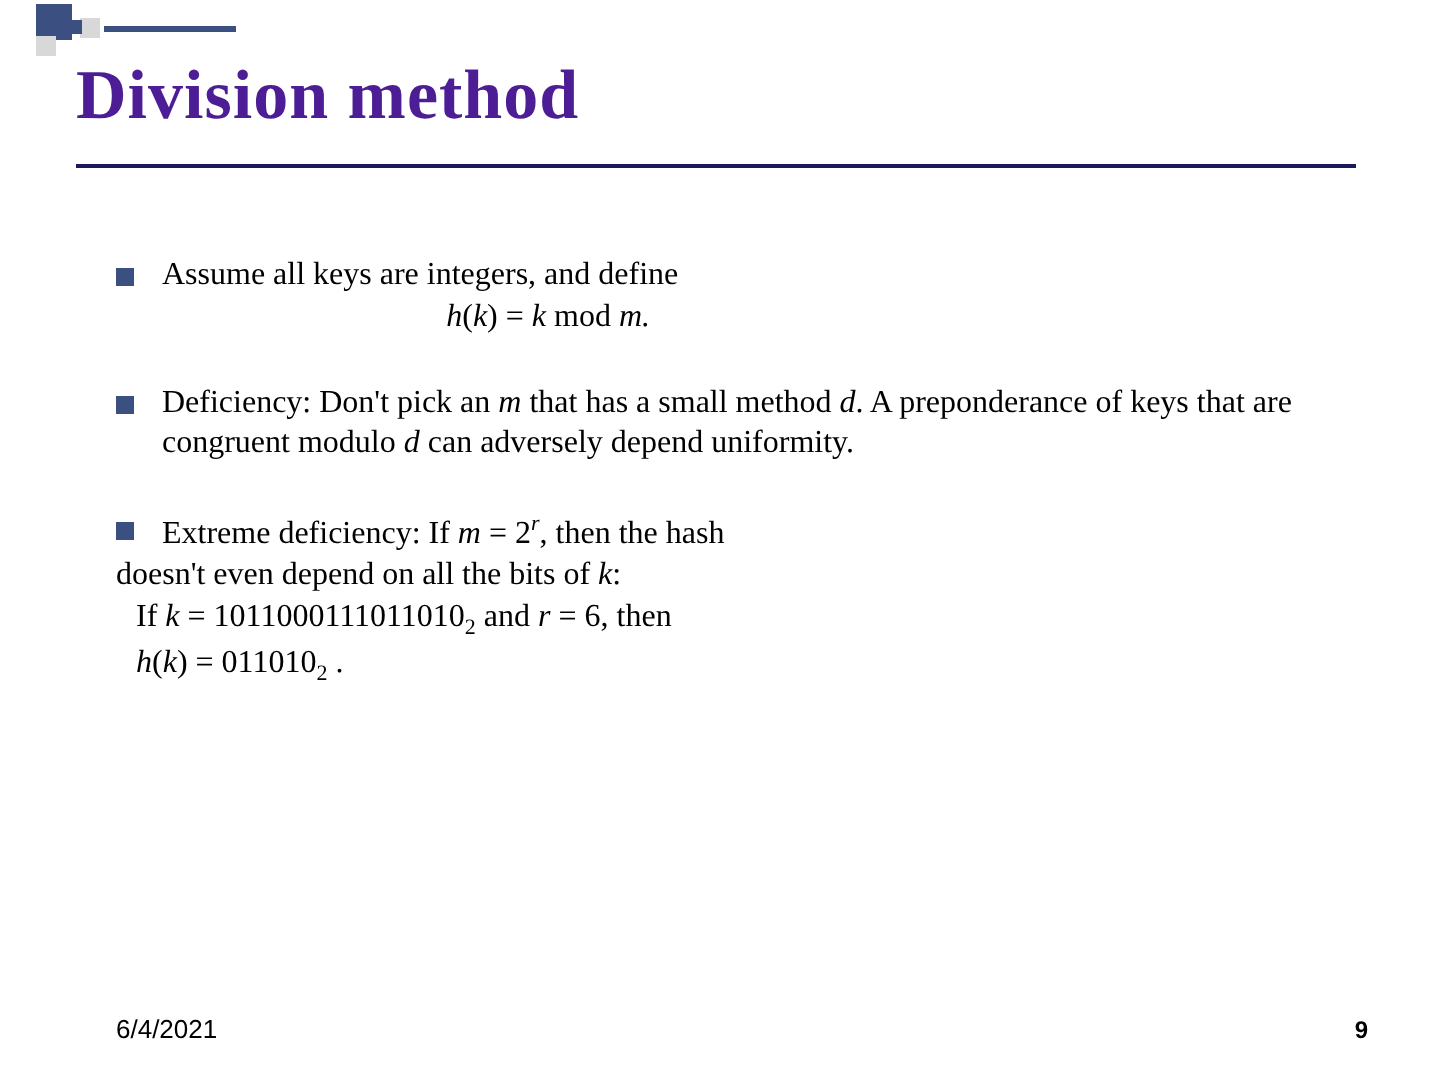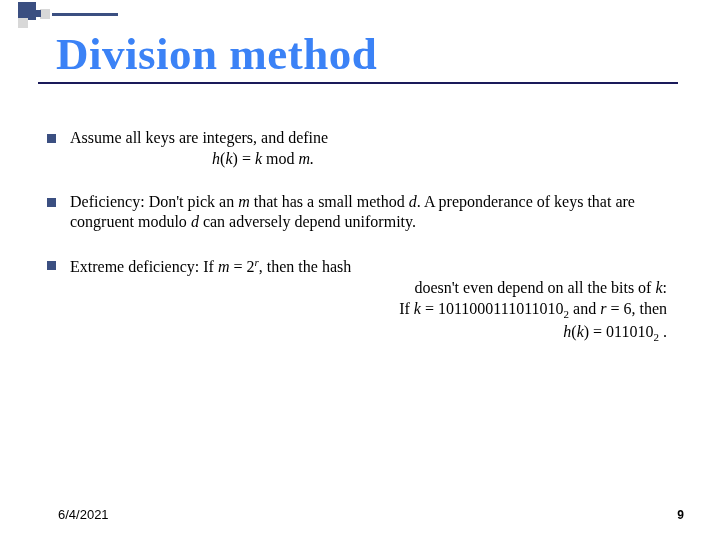--- a/index.html
+++ b/index.html
@@ -5,35 +5,35 @@
   * { box-sizing: border-box; margin: 0; padding: 0; }
   html, body { width: 720px; height: 540px; background: #fff; font-family: Georgia, 'Times New Roman', serif; overflow: hidden; }
   .slide { width: 720px; height: 540px; position: relative; }
   .deco-top { position: absolute; top: 0; left: 0; height: 22px; display: flex; flex-direction: column; width: 100%; }
   .deco-row1 { display: flex; align-items: center; }
   .sq-lg { width: 18px; height: 18px; background: #3b4f81; margin-left: 18px; margin-top: 2px; }
   .sq-md { width: 10px; height: 10px; background: #d8d8d8; margin-left: 4px; margin-top: 8px; }
   .accent-line { height: 3px; background: #3b4f81; width: 66px; margin-left: 2px; margin-top: 9px; }
   .sq-sm1 { width: 10px; height: 10px; background: #d8d8d8; margin-left: 18px; margin-top: -2px; }
   .sq-sm2 { width: 7px; height: 7px; background: #3b4f81; margin-left: 6px; margin-top: -10px; }
-  .title { position: absolute; top: 28px; left: 56px; font-size: 45px; font-weight: bold; color: #3b82f6; letter-spacing: 0.5px; }
+  .title { position: absolute; top: 28px; left: 38px; font-size: 35px; font-weight: bold; color: #4c1d95; letter-spacing: 0.5px; }
   .title-rule { position: absolute; top: 82px; left: 38px; width: 640px; height: 2px; background: #1a1a5a; }
-  .content { position: absolute; top: 128px; left: 47px; width: 620px; }
+  .content { position: absolute; top: 128px; left: 58px; width: 620px; }
   .bullet-item { display: flex; margin-bottom: 22px; }
   .bullet-sq { width: 9px; height: 9px; background: #3b4f81; flex-shrink: 0; margin-top: 6px; margin-right: 14px; }
   .bullet-text { font-size: 16px; line-height: 1.3; color: #000; }
   .formula-line { margin-left: 128px; text-align: center; }
   .ital { font-style: italic; }
   .bold { font-weight: normal; }
   .sub { font-size: 11px; vertical-align: sub; }
   .sup { font-size: 11px; vertical-align: super; }
   .indent-line { margin-left: 10px; }
   .footer-date { position: absolute; bottom: 18px; left: 58px; font-family: Arial, sans-serif; font-size: 13px; color: #000; }
   .footer-page { position: absolute; bottom: 18px; right: 36px; font-family: Arial, sans-serif; font-size: 12px; font-weight: bold; color: #000; }
-  .no-bullet-block { margin-top: 20px; text-align: right; }
+  .no-bullet-block { margin-top: 20px; }
 </style>
 </head>
 <body>
 
 <div class="slide">
 
   <div class="deco-top">
     <div class="deco-row1">
       <div class="sq-lg"></div>
       <div class="sq-md"></div>

